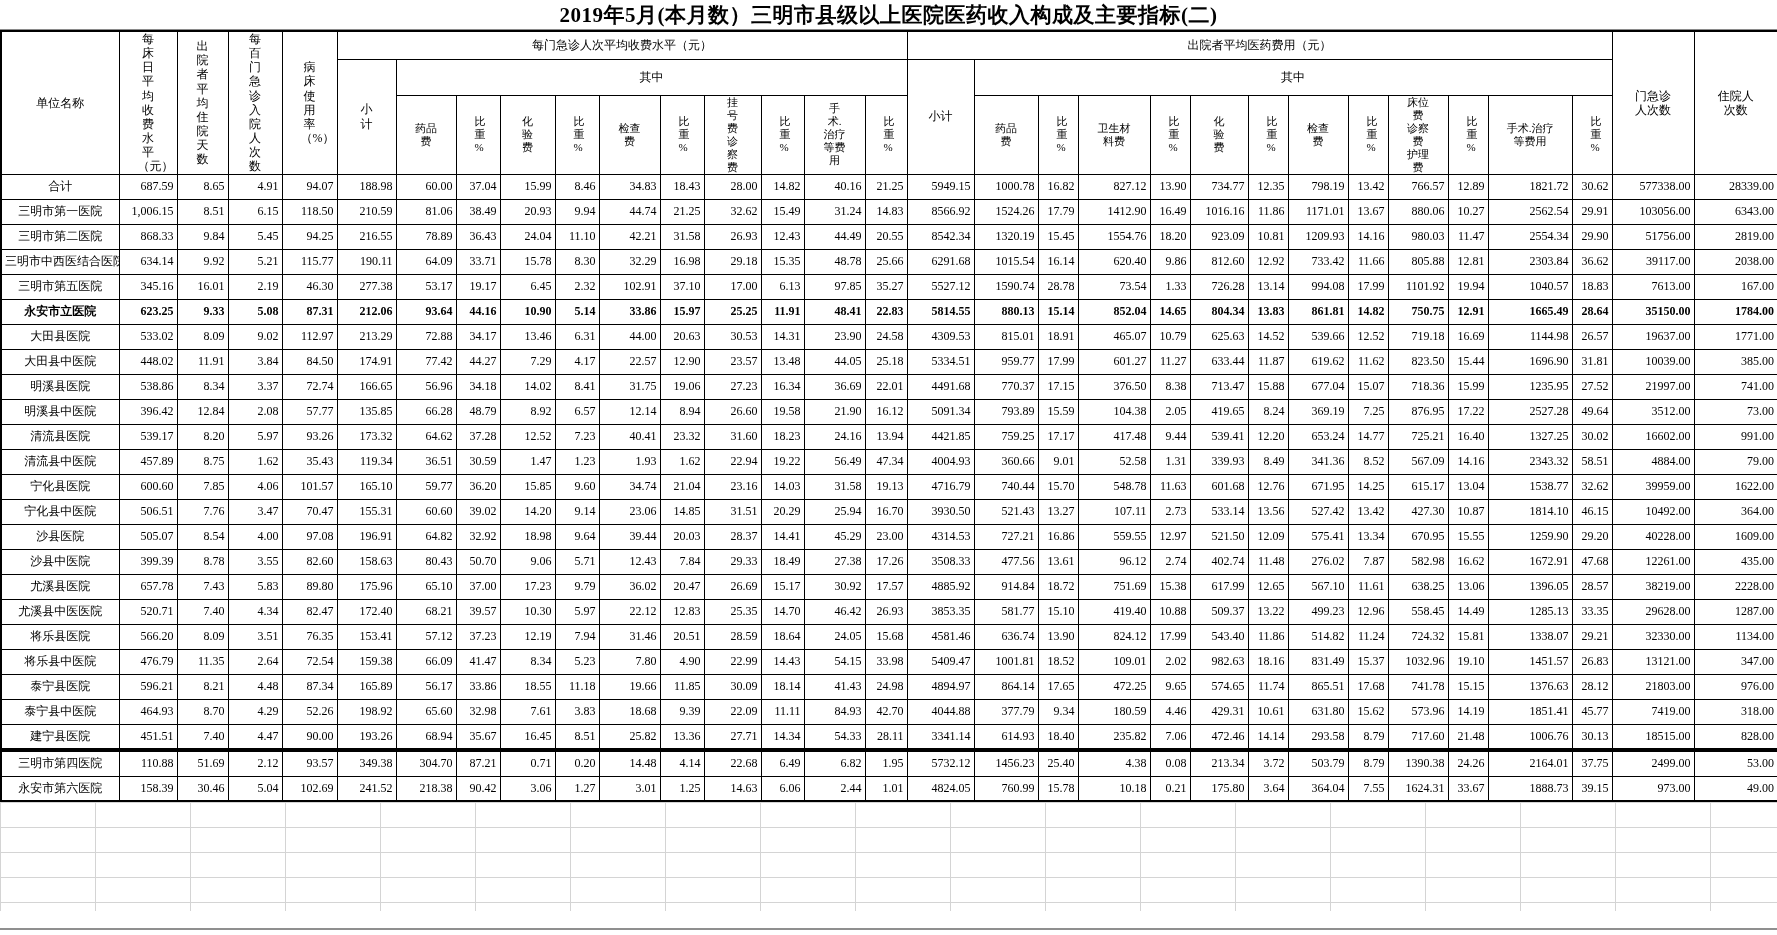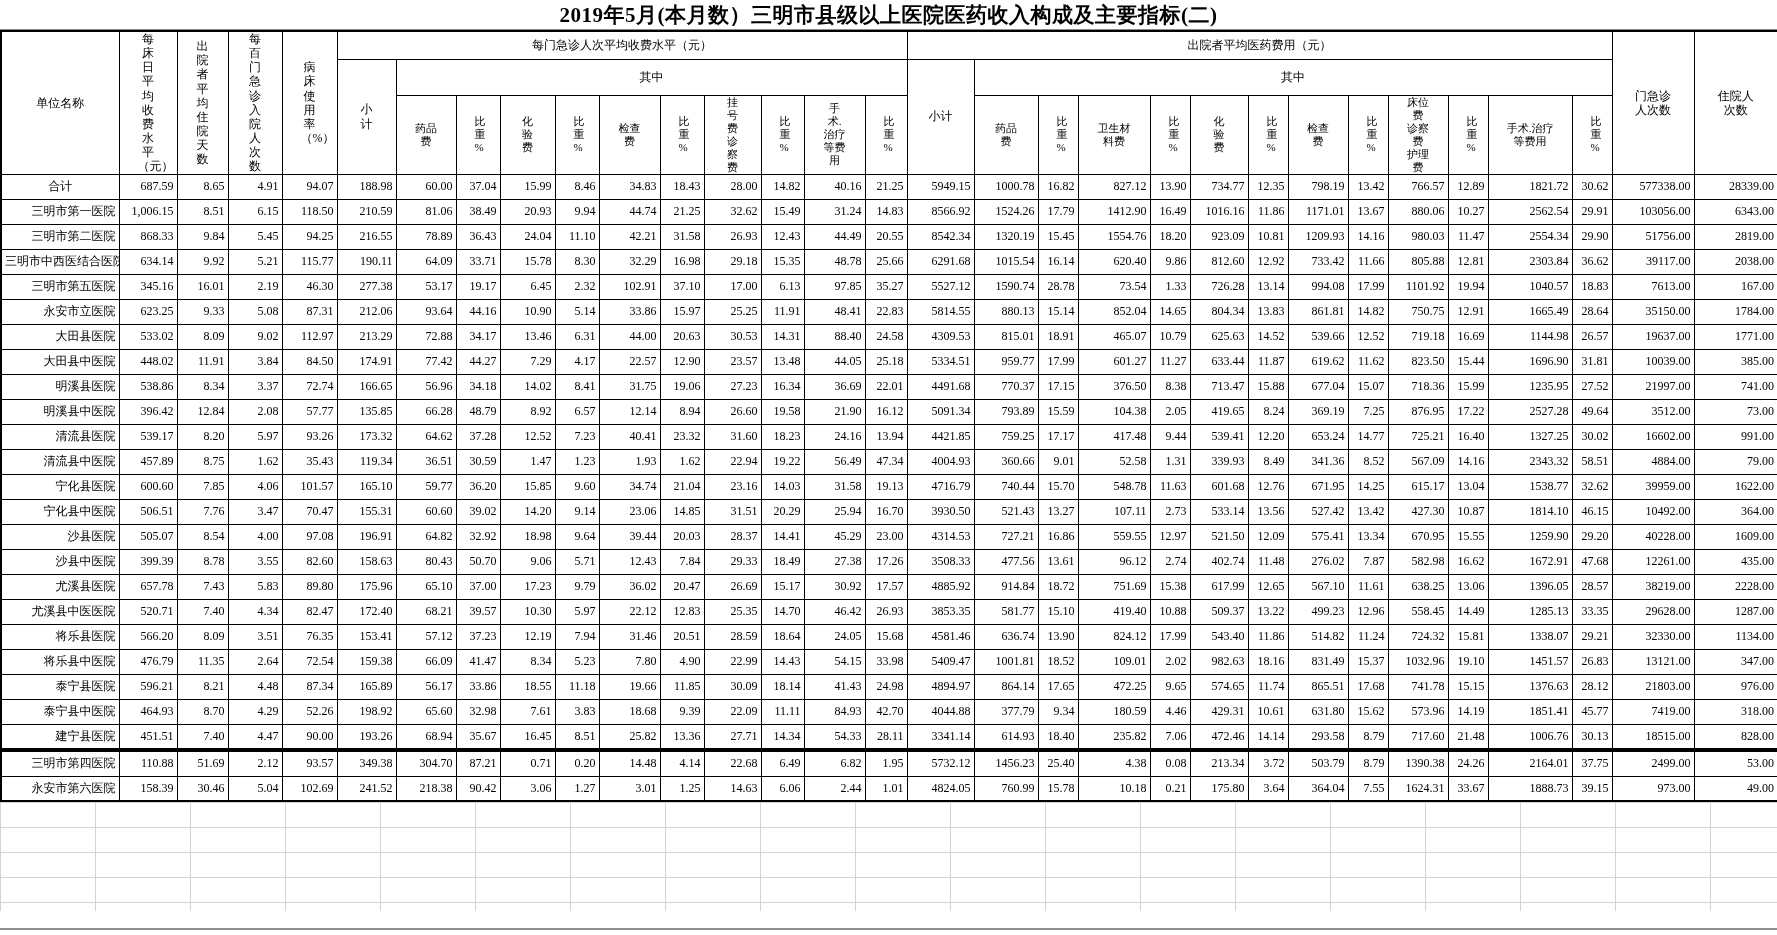--- a/index.html
+++ b/index.html
@@ -27,21 +27,21 @@
 
   table { border-collapse:collapse; table-layout:fixed; width:1777px; background:#fff; }
   .main-table, .spec-table { border:2px solid #000; }
   th, td { border:1px solid #000; overflow:hidden; vertical-align:middle; }
   th {
     font-weight:normal; text-align:center; white-space:pre-line;
     font-size:12px; line-height:1.18; padding:0 18px;
   }
   th.leaf { font-size:11px; }
   td.val { text-align:right; padding:0 3px; font-size:12px; white-space:nowrap; }
-  td.name { text-align:right; padding:0 3px; font-size:12px; white-space:nowrap; }
+  td.name { text-align:center; padding:0 3px; font-size:12px; white-space:nowrap; }
   td.name.center { text-align:center; }
 </style>
 </head>
 <body>
 
 <div class="page">
   <div class="title-row">2019年5月(本月数）三明市县级以上医院医药收入构成及主要指标(二)</div>
 
   <table class="main-table" id="main-table">
       <colgroup>
@@ -295,21 +295,21 @@
           <td class="val">13.14</td>
           <td class="val">994.08</td>
           <td class="val">17.99</td>
           <td class="val">1101.92</td>
           <td class="val">19.94</td>
           <td class="val">1040.57</td>
           <td class="val">18.83</td>
           <td class="val">7613.00</td>
           <td class="val">167.00</td>
         </tr>
-        <tr style="height: 25px;">
+        <tr style="height: 25px; font-weight: bold;">
           <td class="name">永安市立医院</td>
           <td class="val">623.25</td>
           <td class="val">9.33</td>
           <td class="val">5.08</td>
           <td class="val">87.31</td>
           <td class="val">212.06</td>
           <td class="val">93.64</td>
           <td class="val">44.16</td>
           <td class="val">10.90</td>
           <td class="val">5.14</td>
@@ -343,21 +343,21 @@
           <td class="val">112.97</td>
           <td class="val">213.29</td>
           <td class="val">72.88</td>
           <td class="val">34.17</td>
           <td class="val">13.46</td>
           <td class="val">6.31</td>
           <td class="val">44.00</td>
           <td class="val">20.63</td>
           <td class="val">30.53</td>
           <td class="val">14.31</td>
-          <td class="val">88.40</td>
+          <td class="val">23.90</td>
           <td class="val">24.58</td>
           <td class="val">4309.53</td>
           <td class="val">815.01</td>
           <td class="val">18.91</td>
           <td class="val">465.07</td>
           <td class="val">10.79</td>
           <td class="val">625.63</td>
           <td class="val">14.52</td>
           <td class="val">539.66</td>
           <td class="val">12.52</td>

